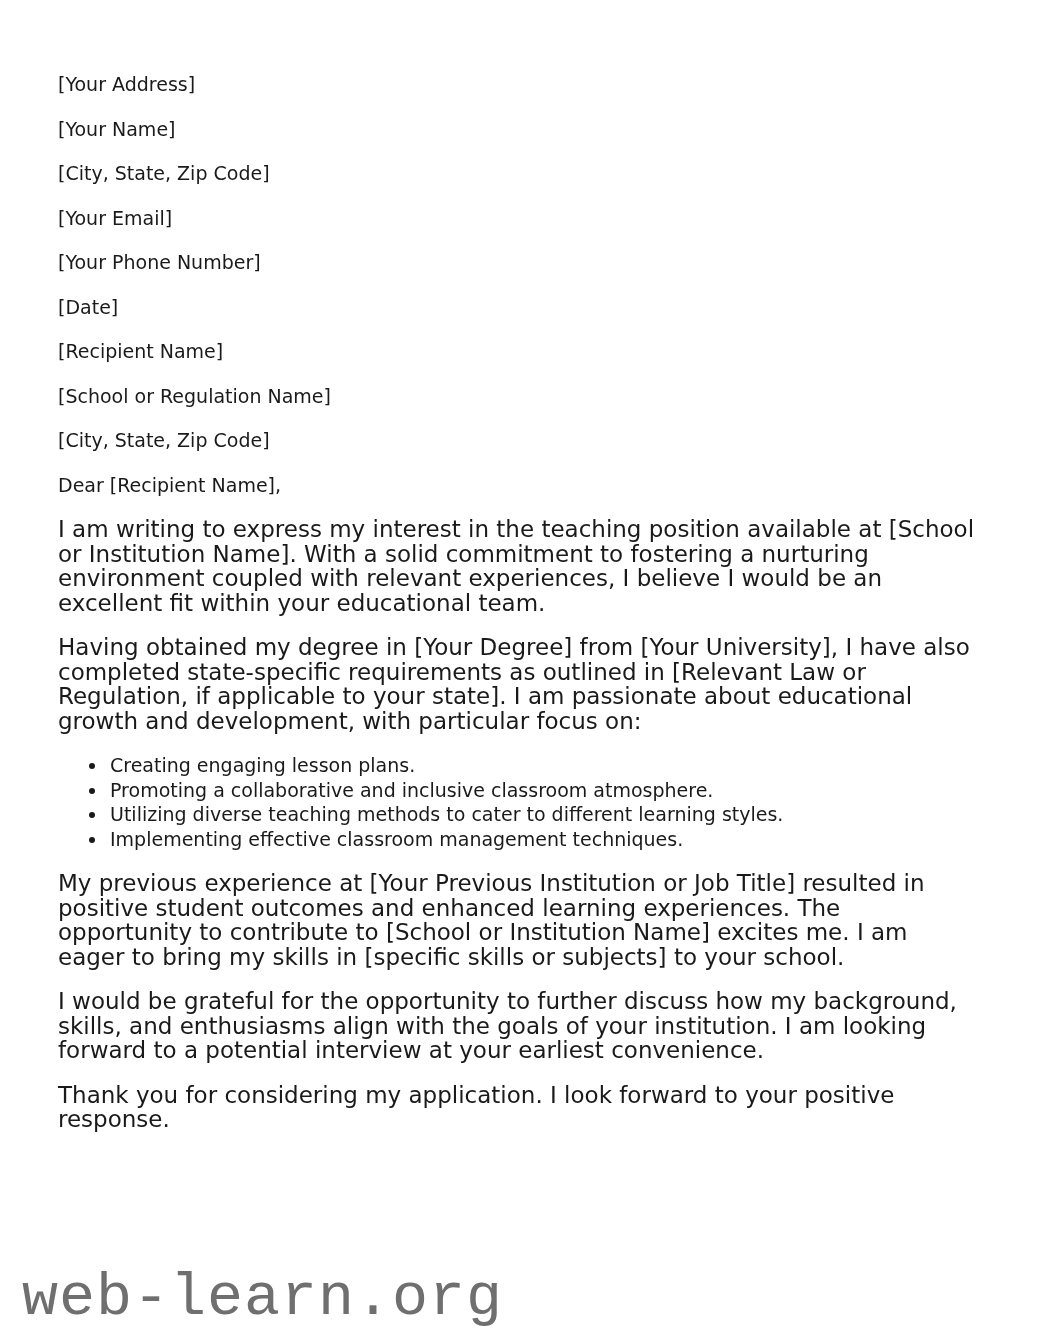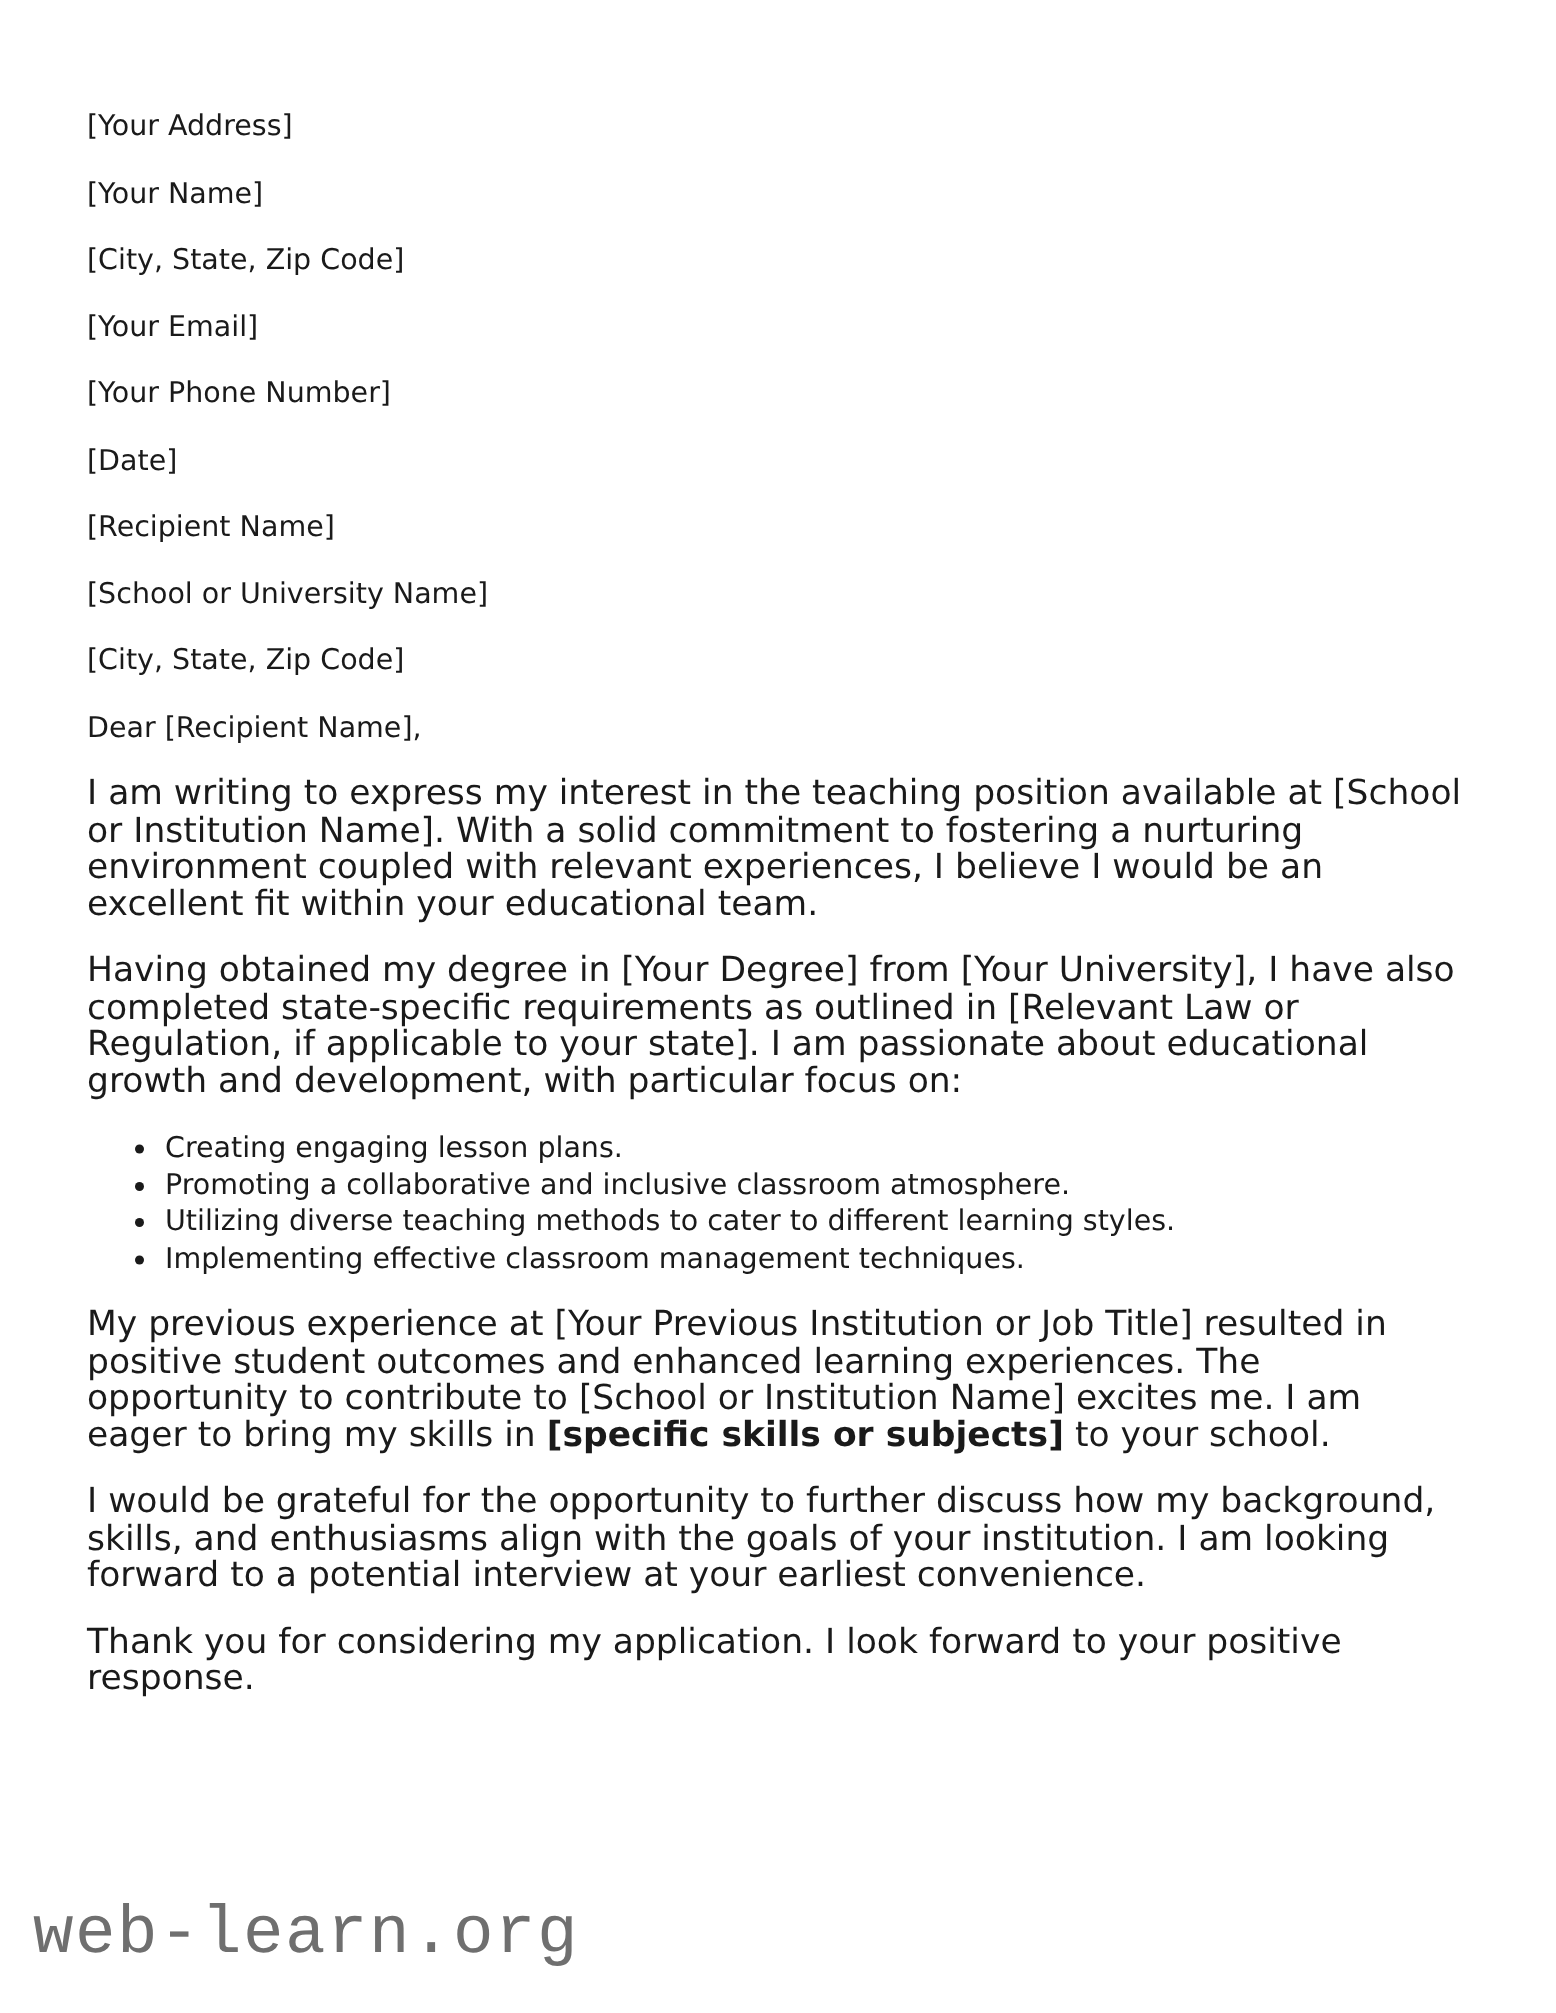--- a/index.html
+++ b/index.html
@@ -36,46 +36,46 @@
   ul.focus-list {
     margin: 0 0 20px 0;
     padding-left: 50px;
     list-style-type: disc;
   }
   ul.focus-list li {
     font-size: 19px;
     line-height: 24.5px;
     padding-left: 2px;
   }
-  .bold-inline { font-weight: 700; }
+  .bold-inline { font-weight: 400; }
   .watermark {
     position: absolute;
     left: 22px;
     top: 1264px;
     font-family: "Liberation Mono", "DejaVu Sans Mono", monospace;
-    font-size: 45px;
+    font-size: 60px;
     color: #6f6f6f;
     letter-spacing: 1px;
     white-space: nowrap;
   }
 </style>
 </head>
 <body>
 
 <div class="page">
 
 
   <p class="line">[Your Address]</p>
   <p class="line">[Your Name]</p>
   <p class="line">[City, State, Zip Code]</p>
   <p class="line">[Your Email]</p>
   <p class="line">[Your Phone Number]</p>
   <p class="line">[Date]</p>
   <p class="line">[Recipient Name]</p>
-  <p class="line">[School or University Name]</p>
+  <p class="line">[School or Regulation Name]</p>
   <p class="line">[City, State, Zip Code]</p>
 
   <p class="line">Dear [Recipient Name],</p>
 
   <p class="para">I am writing to express my interest in the teaching position available at [School or Institution Name]. With a solid commitment to fostering a nurturing environment coupled with relevant experiences, I believe I would be an excellent fit within your educational team.</p>
 
   <p class="para">Having obtained my degree in [Your Degree] from [Your University], I have also completed state-specific requirements as outlined in [Relevant Law or Regulation, if applicable to your state]. I am passionate about educational growth and development, with particular focus on:</p>
 
   <ul class="focus-list">
     <li>Creating engaging lesson plans.</li>

